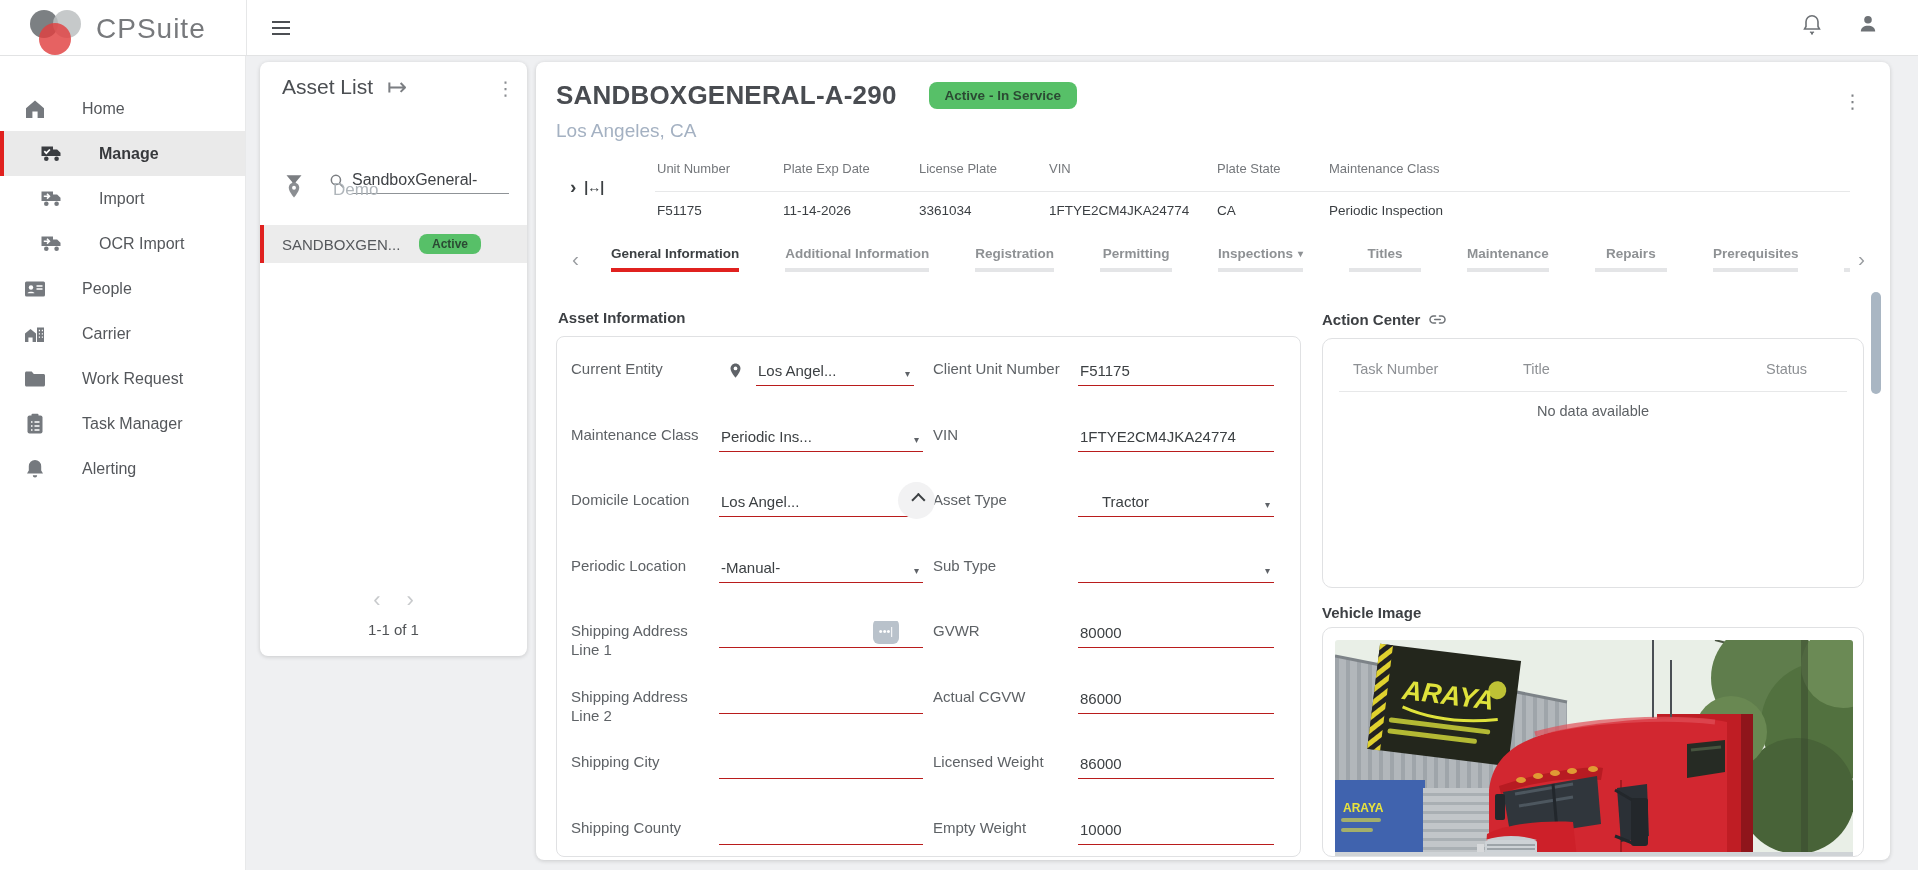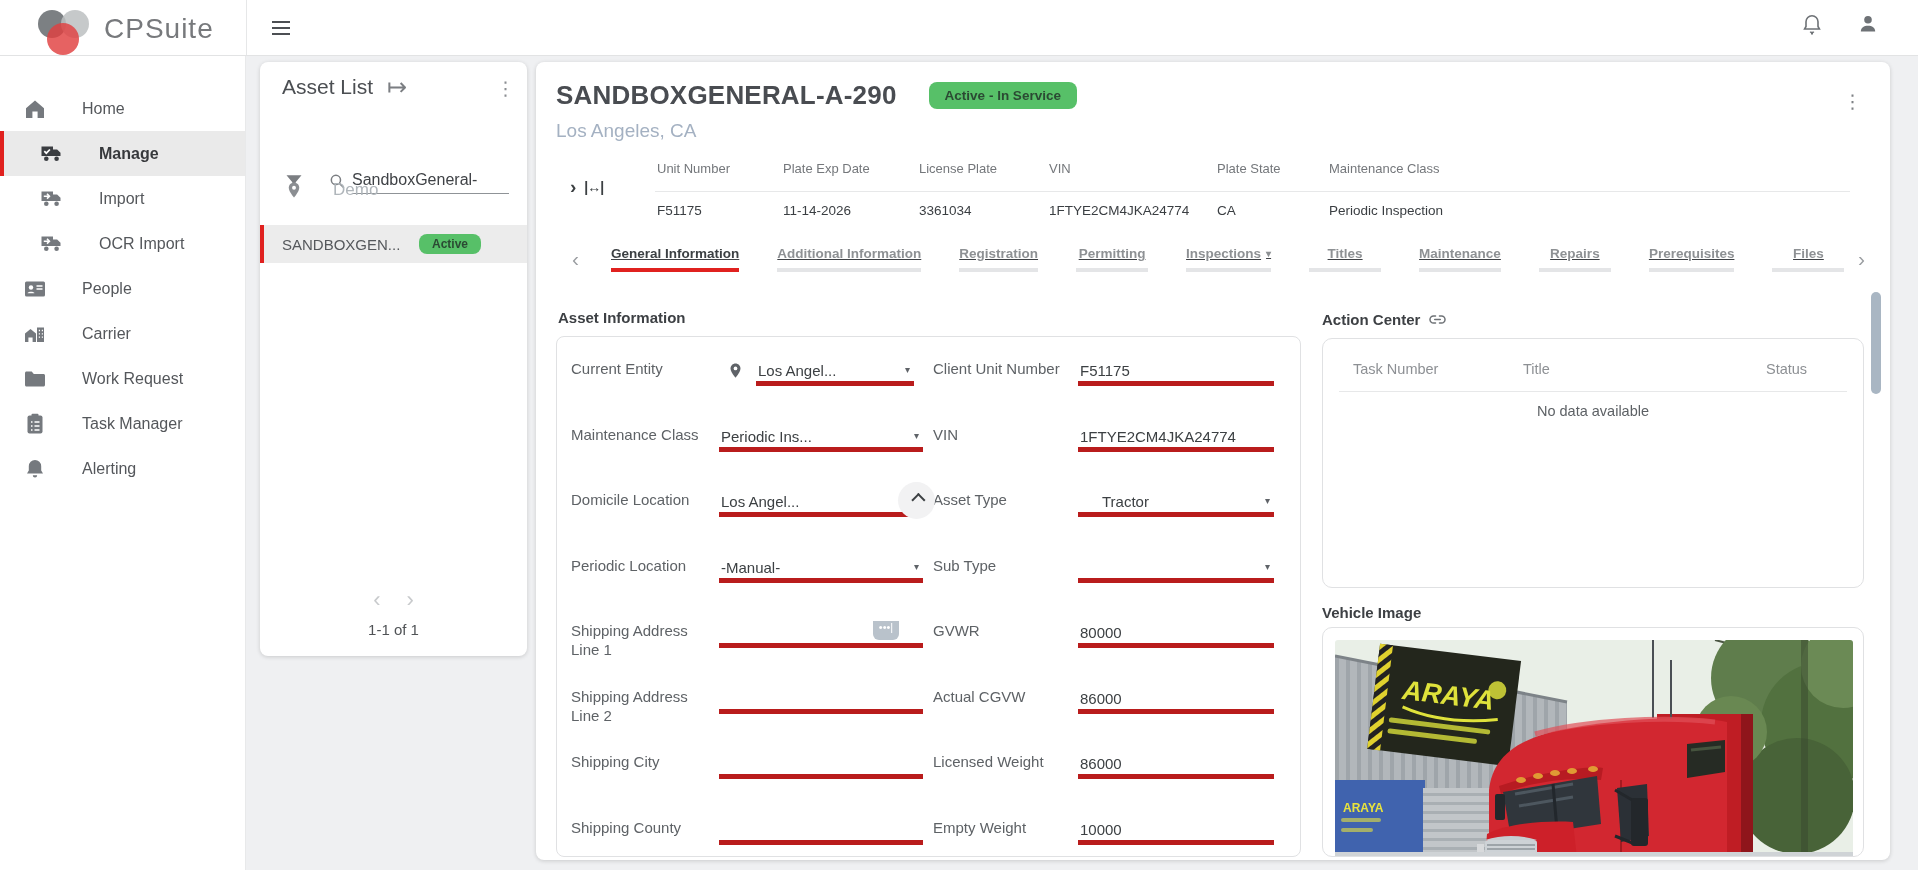--- a/index.html
+++ b/index.html
@@ -2,21 +2,21 @@
 <html><head>
 <meta charset="utf-8">
 <style>
   * { margin:0; padding:0; box-sizing:border-box; }
   html,body { width:1918px; height:870px; overflow:hidden; }
   body { font-family:"Liberation Sans", sans-serif; background:#eff0f2; color:#3f4246; position:relative; }
 
   
   .topbar { position:absolute; top:0; left:0; width:1918px; height:56px; background:#fff;
             border-bottom:1px solid #e2e3e4; z-index:20; }
-  .logo { position:absolute; left:32px; top:6px; display:flex; align-items:center; }
+  .logo { position:absolute; left:24px; top:6px; display:flex; align-items:center; }
   .logo-circles { position:relative; width:66px; height:46px; }
   .logo-circles span { position:absolute; border-radius:50%; }
   .lc1 { width:28px; height:28px; left:6px;  top:4px;  background:#6e7276; opacity:.9; }
   .lc2 { width:28px; height:28px; left:29px; top:4px;  background:#bcbfc1; opacity:.85; }
   .lc3 { width:32px; height:32px; left:15px; top:17px; background:#e04040; opacity:.82; }
   .logo-text { font-size:28px; color:#77797c; letter-spacing:1px; margin-left:6px; }
   .topbar-divider { position:absolute; left:246px; top:0; width:1px; height:55px; background:#e6e7e8; }
   .hamburger { position:absolute; left:268px; top:16px; width:26px; height:24px; cursor:pointer; color:#4c4f53; }
   .topbar-right { position:absolute; right:38px; top:12px; display:flex; gap:32px; align-items:center; }
   .tb-icon { width:24px; height:24px; cursor:pointer; color:#6e7276; }
@@ -71,36 +71,36 @@
   .sum-icons { position:absolute; left:34px; top:114px; display:flex; gap:8px; align-items:center;
                color:#3c4043; font-weight:700; cursor:pointer; }
   .sum-chev { font-size:19px; } .sum-resize { font-size:14px; letter-spacing:-1px; }
   .summary { position:absolute; left:119px; top:99px; width:1200px; height:62px; }
   .sum-col { position:absolute; white-space:nowrap; }
   .sum-h { top:0; font-size:13px; color:#74777b; }
   .sum-v { top:42px; font-size:13.5px; color:#3a3e42; }
   .sum-divider { position:absolute; left:0; right:5px; top:30px; height:1px; background:#e7e8e9; }
 
   .tabs-wrap { position:absolute; left:62px; top:184px; width:1252px; height:32px; overflow:hidden; }
-  .tabs { display:flex; gap:12px;text-decoration:underline; }
+  .tabs { display:flex; gap:20px; }
   .tab { flex:none; display:flex; flex-direction:column; align-items:center; gap:7px; padding:0 13px;
          min-width:98px; font-size:13.5px; font-weight:700; color:#8e9194; cursor:pointer; white-space:nowrap; }
   .tab-bar { height:4px; width:100%; background:#e4e5e7; }
   .tab.active { color:#3c4043; } .tab.active .tab-bar { background:#e0211f; }
   .tab-caret { font-size:10px; margin-left:5px; }
   .tabs-chev { position:absolute; top:186px; font-size:21px; color:#9b9ea2; cursor:pointer; line-height:1; }
   .tabs-chev.left { left:36px; } .tabs-chev.right { left:1322px; }
 
   .section-title { position:absolute; font-size:15px; font-weight:700; color:#3d4044; }
   .form-title { left:22px; top:247px; }
   .form-card { position:absolute; left:20px; top:274px; width:745px; height:521px;
                border:1px solid #e0e1e3; border-radius:8px; padding:22px 14px 0 14px; }
   .form-row { display:grid; grid-template-columns:148px 214px 145px 196px; height:65.5px; position:relative; }
   .f-label { font-size:15px; line-height:19px; color:#5e6266; width:128px; }
-  .ctl { position:relative; height:27px; font-size:15px; color:#3c4043; border-bottom:5px solid #b91c1c;
+  .ctl { position:relative; height:27px; font-size:15px; color:#3c4043; border-bottom:1px solid #b91c1c;
          width:204px; padding:3px 18px 4px 2px; cursor:pointer; white-space:nowrap; overflow:hidden; }
   .ctl.r { width:196px; cursor:text; }
   .ctl .caret { position:absolute; right:4px; bottom:6px; font-size:10px; color:#5f6368; }
   .ctl.plain { cursor:text; }
   .row1-left { display:flex; align-items:flex-start; }
   .row1-left .pin-sm { width:17px; height:19px; color:#5f6368; margin:2px 12px 0 8px; flex:none; }
   .row1-left .ctl { width:158px; }
   .collapse-btn { position:absolute; left:327px; top:-8px; width:37px; height:37px; border-radius:50%;
                   background:#f2f2f3; border:none; cursor:pointer; }
   .chev-up { display:inline-block; width:10px; height:10px; border-top:2.4px solid #3c4043;

